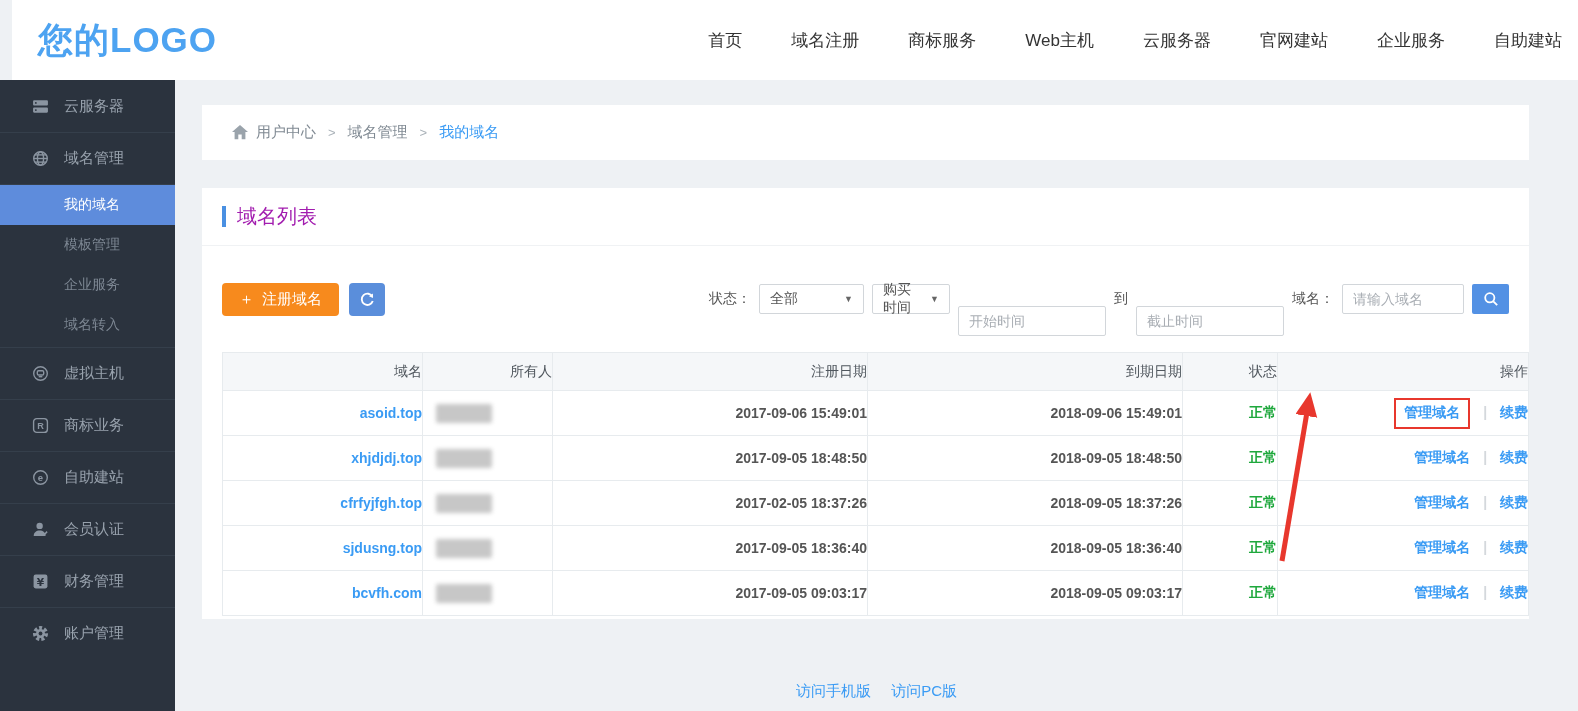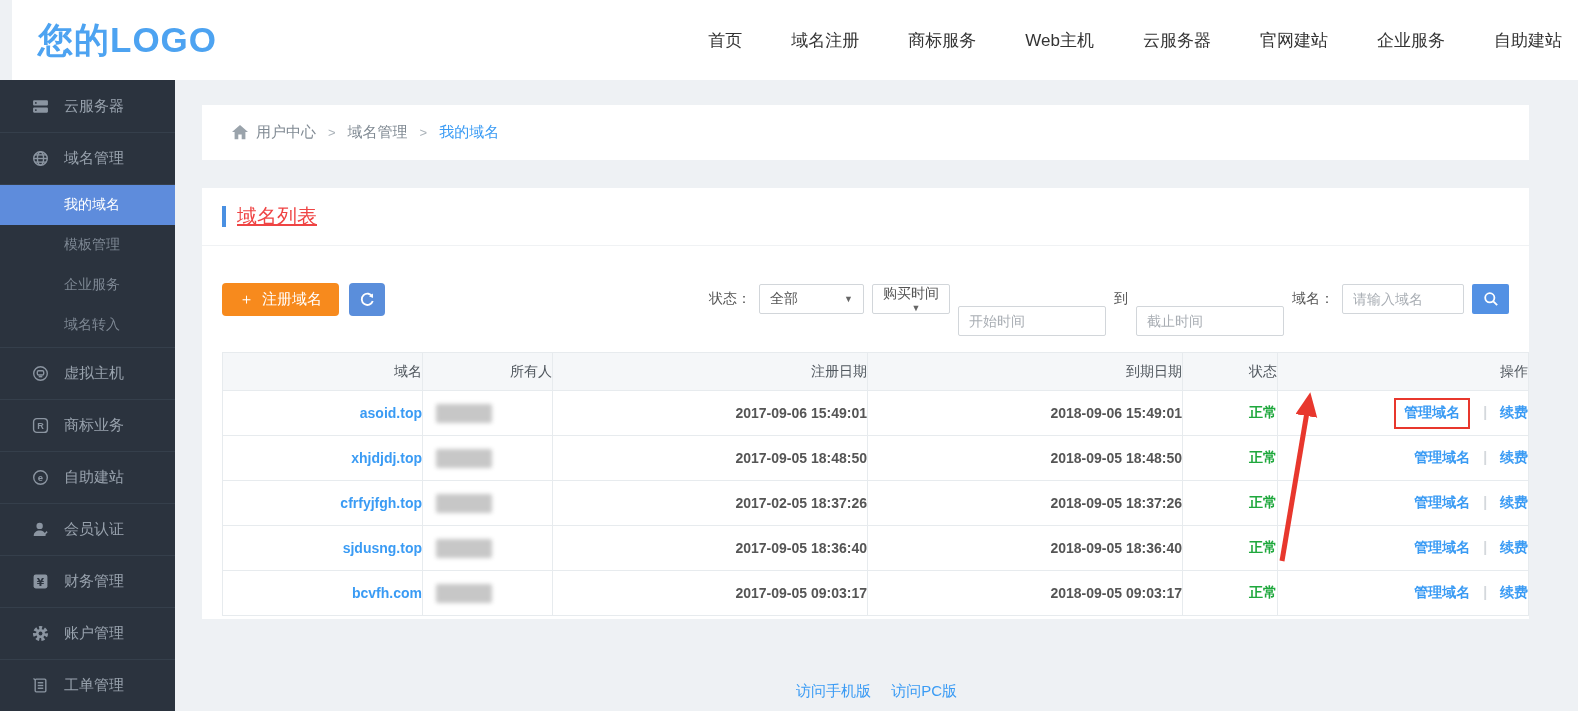--- a/index.html
+++ b/index.html
@@ -25,31 +25,31 @@
   .content { position:absolute; top:80px; left:172px; width:1403px; height:539px; overflow:hidden; }
   .crumb-card { background:#fff; margin:25px 46px 0 30px; height:55px; display:flex; align-items:center; padding:0 30px; font-size:15px; color:#808a93; }
   .crumb-card .ic { color:#9aa3ab; margin-right:8px; display:flex; }
   .crumb-sep { margin:0 12px; color:#aab2b9; font-size:13px; }
   .crumb-link { color:#808a93; text-decoration:none; cursor:pointer; }
   .crumb-link.current { color:#3a9bf4; }
 
   .main-card { background:#fff; margin:28px 46px 0 30px; padding-bottom:8px; }
   .title-row { height:58px; display:flex; align-items:center; padding:0 20px; border-bottom:1px solid #f0f2f4; }
   .title-bar { width:4px; height:21px; background:#4a90e2; margin-right:11px; }
-  .page-title { font-size:20px; color:#ef4444;text-decoration:underline; }
+  .page-title { font-size:20px; color:#a21caf; }
 
   .toolbar { display:flex; align-items:center; justify-content:space-between; padding:16px 20px 14px 20px; }
   .tb-left { display:flex; align-items:center; gap:10px; }
   .btn-orange { height:33px; background:#f78a1d; color:#fff; border:none; border-radius:4px; font-size:15px; padding:0 17px; display:flex; align-items:center; gap:8px; cursor:pointer; }
   .btn-refresh { width:36px; height:33px; background:#5a8edb; color:#fff; border:none; border-radius:4px; display:flex; align-items:center; justify-content:center; cursor:pointer; }
   .tb-right { display:flex; align-items:center; gap:8px; font-size:14px; color:#555; }
   .sel { height:30px; border:1px solid #d2d6da; border-radius:2px; background:#fff; display:flex; align-items:center; justify-content:space-between; padding:0 10px; cursor:pointer; color:#555; }
   .sel .caret { font-size:9px; color:#666; margin-left:10px; }
   .sel-status { width:105px;gap:8px; }
-  .sel-time { width:78px;flex-direction:column; }
+  .sel-time { width:78px; }
   .inp { height:30px; border:1px solid #d2d6da; border-radius:2px; padding:0 10px; font-size:14px; color:#555; font-family:inherit; outline:none; }
   .inp::placeholder { color:#a9aeb4; }
   .inp-date { width:148px;margin-top:44px; }
   .inp-domain { width:122px; }
   .btn-search { width:37px; height:30px; background:#5391e4; border:none; border-radius:2px; color:#fff; display:flex; align-items:center; justify-content:center; cursor:pointer; }
 
   table.dom { width:1307px; margin:2px 20px 0 20px; border-collapse:collapse; font-size:14px; }
   table.dom th, table.dom td { border:1px solid #e7ebee; text-align:right; padding-left:13px; }
   table.dom th { background:#f5f7f9; height:38px; color:#50575e; font-weight:normal; font-size:14px; }
   table.dom td { height:45px; color:#555;font-weight:bold; }
@@ -191,32 +191,20 @@
     <span class="ic">
       <svg class="lic" width="17" height="17" viewBox="0 0 16 16" fill="currentColor">
           <circle cx="8" cy="8" r="4.6" fill="none" stroke="currentColor" stroke-width="5" stroke-dasharray="2.4 1.6"></circle>
           <circle cx="8" cy="8" r="4.2" fill="currentColor"></circle>
           <circle cx="8" cy="8" r="1.8" fill="#2b333e"></circle>
         </svg>
     </span>
     <span>账户管理</span>
   </div>
 
-  <div class="side-item">
-    <span class="ic">
-      <svg class="lic" width="17" height="17" viewBox="0 0 16 16" fill="none" stroke="currentColor" stroke-width="1.3">
-          <rect x="3" y="2" width="10" height="12" rx="1"></rect>
-          <line x1="5.4" y1="5.4" x2="10.6" y2="5.4"></line>
-          <line x1="5.4" y1="8" x2="10.6" y2="8"></line>
-          <line x1="5.4" y1="10.6" x2="10.6" y2="10.6"></line>
-          <line x1="3" y1="2.6" x2="1.4" y2="1.4"></line>
-        </svg>
-    </span>
-    <span>工单管理</span>
-  </div>
 </div>
 
 <div class="content">
 
   <div class="crumb-card">
     <span class="ic">
       <svg class="lic" width="16" height="15" viewBox="0 0 16 15" fill="currentColor">
           <path d="M8 0 L16 7 13.4 7 13.4 14.2 9.7 14.2 9.7 9.6 6.3 9.6 6.3 14.2 2.6 14.2 2.6 7 0 7 Z"></path>
         </svg>
     </span>

